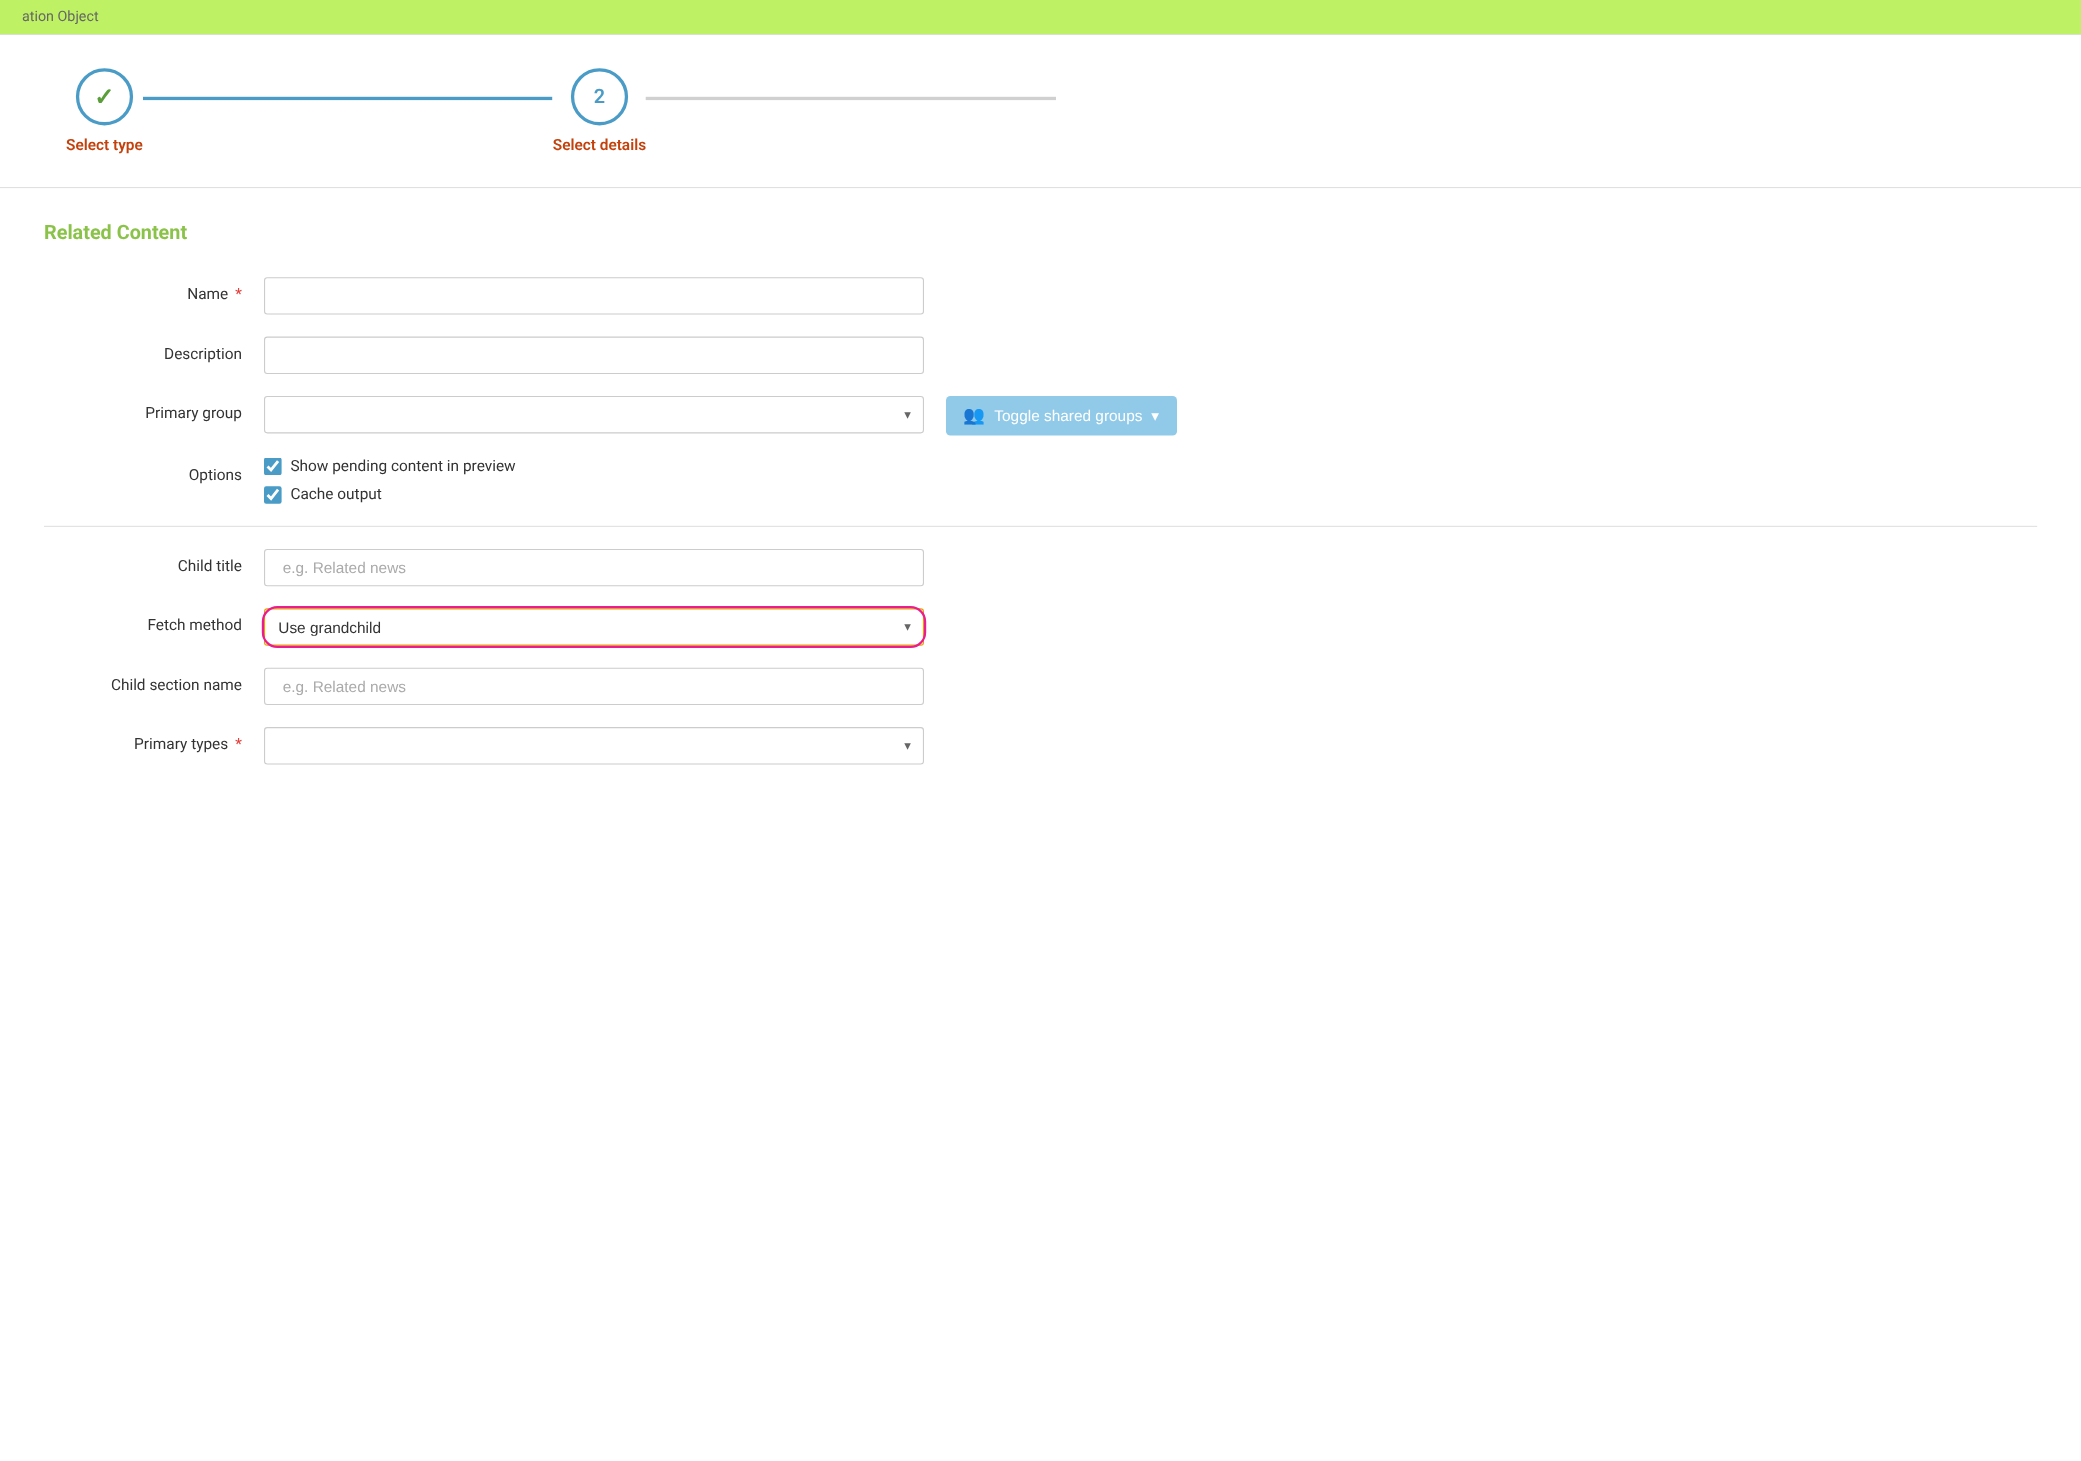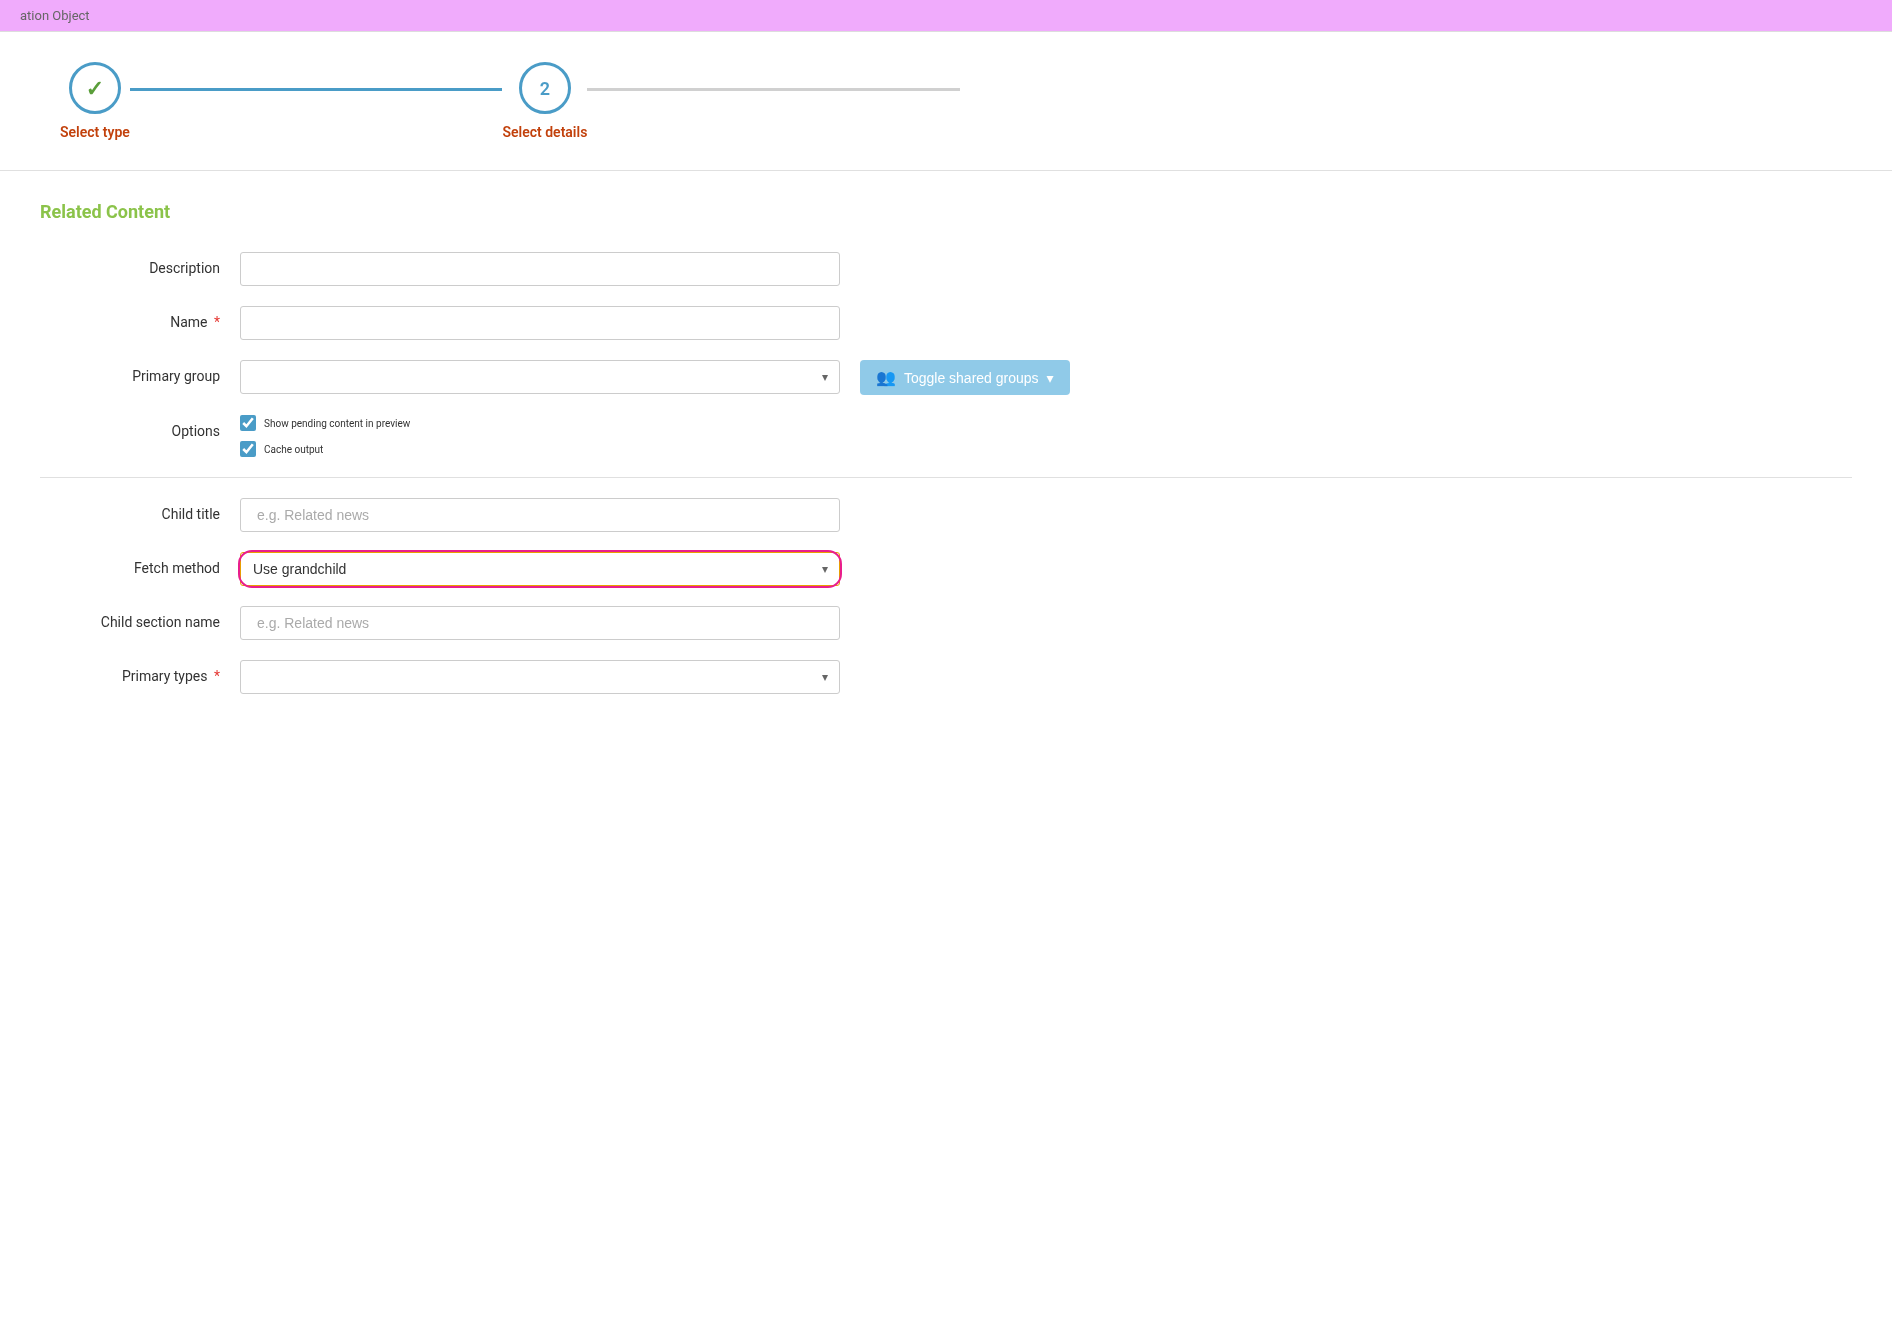--- a/index.html
+++ b/index.html
@@ -7,21 +7,21 @@
       font-family: -apple-system, BlinkMacSystemFont, "Segoe UI", Roboto, sans-serif;
       background: #f5f5f5;
       color: #333;
       font-size: 14px;
     }
     .page-wrapper {
       background: #fff;
       min-height: 100vh;
     }
     .top-bar {
-      background: #f0abfc;
+      background: #bef264;
       padding: 8px 20px;
       font-size: 13px;
       color: #666;
       border-bottom: 1px solid #ddd;
     }
 
     
     .stepper {
       display: flex;
       align-items: center;
@@ -184,21 +184,21 @@
       align-items: center;
       gap: 8px;
     }
     .checkbox-input {
       width: 16px;
       height: 16px;
       accent-color: #4a9cc7;
       cursor: pointer;
     }
     .checkbox-label {
-      font-size: 10px;
+      font-size: 14px;
       color: #333;
     }
 
     
     .section-divider {
       border: none;
       border-top: 1px solid #e0e0e0;
       margin: 10px 0 20px 0;
     }
 
@@ -238,29 +238,29 @@
       <div class="step-connector inactive"></div>
 
     </div>
   </div>
 
   <div class="form-section">
 
     <div class="section-title">Related Content</div>
 
     <div class="form-row">
-      <div class="form-label">Description</div>
-      <input type="text" class="form-control" style="">
-    </div>
-
-    <div class="form-row">
       <div class="form-label">
         <span>Name</span>
         <span class="required">*</span>
       </div>
+      <input type="text" class="form-control" style="">
+    </div>
+
+    <div class="form-row">
+      <div class="form-label">Description</div>
       <input type="text" class="form-control" style="">
     </div>
 
     <div class="form-row">
       <div class="form-label">Primary group</div>
       <div class="form-select-wrapper">
         <select class="form-select">
           <option value=""></option>
         </select>
         <span class="select-arrow">▾</span>

